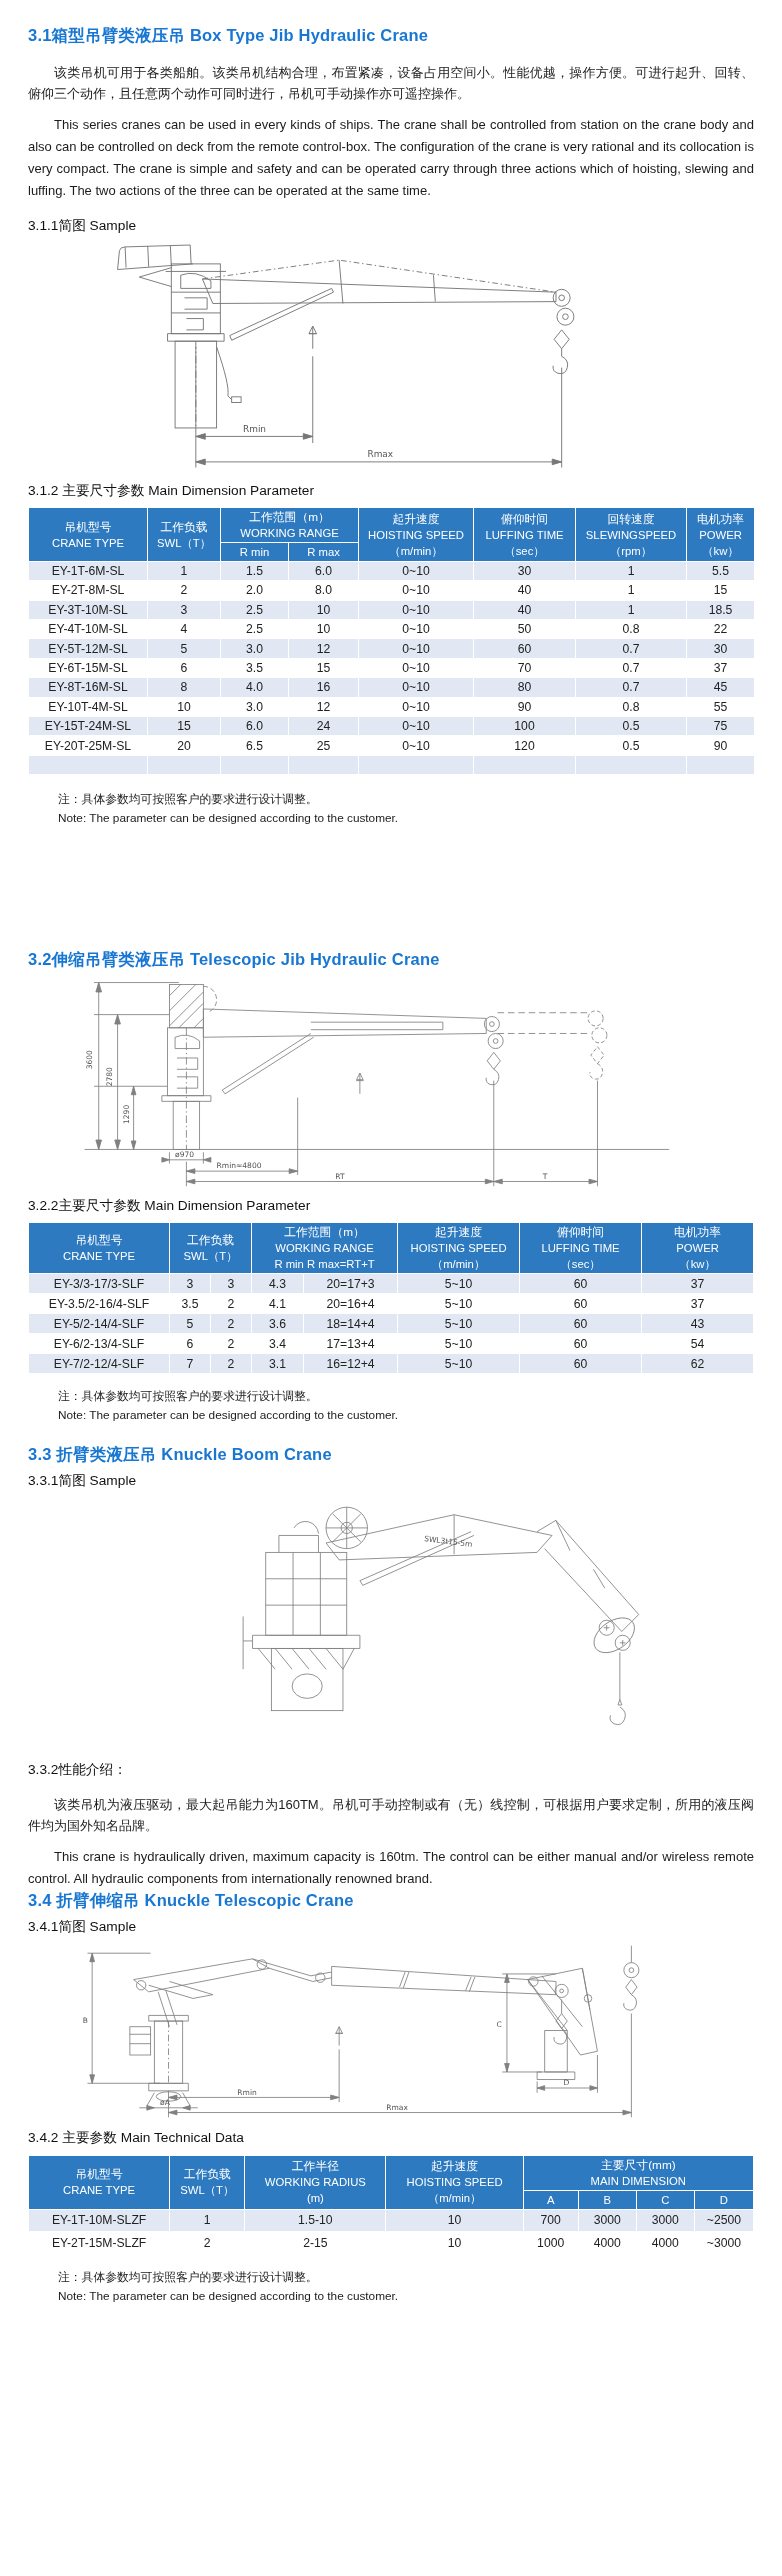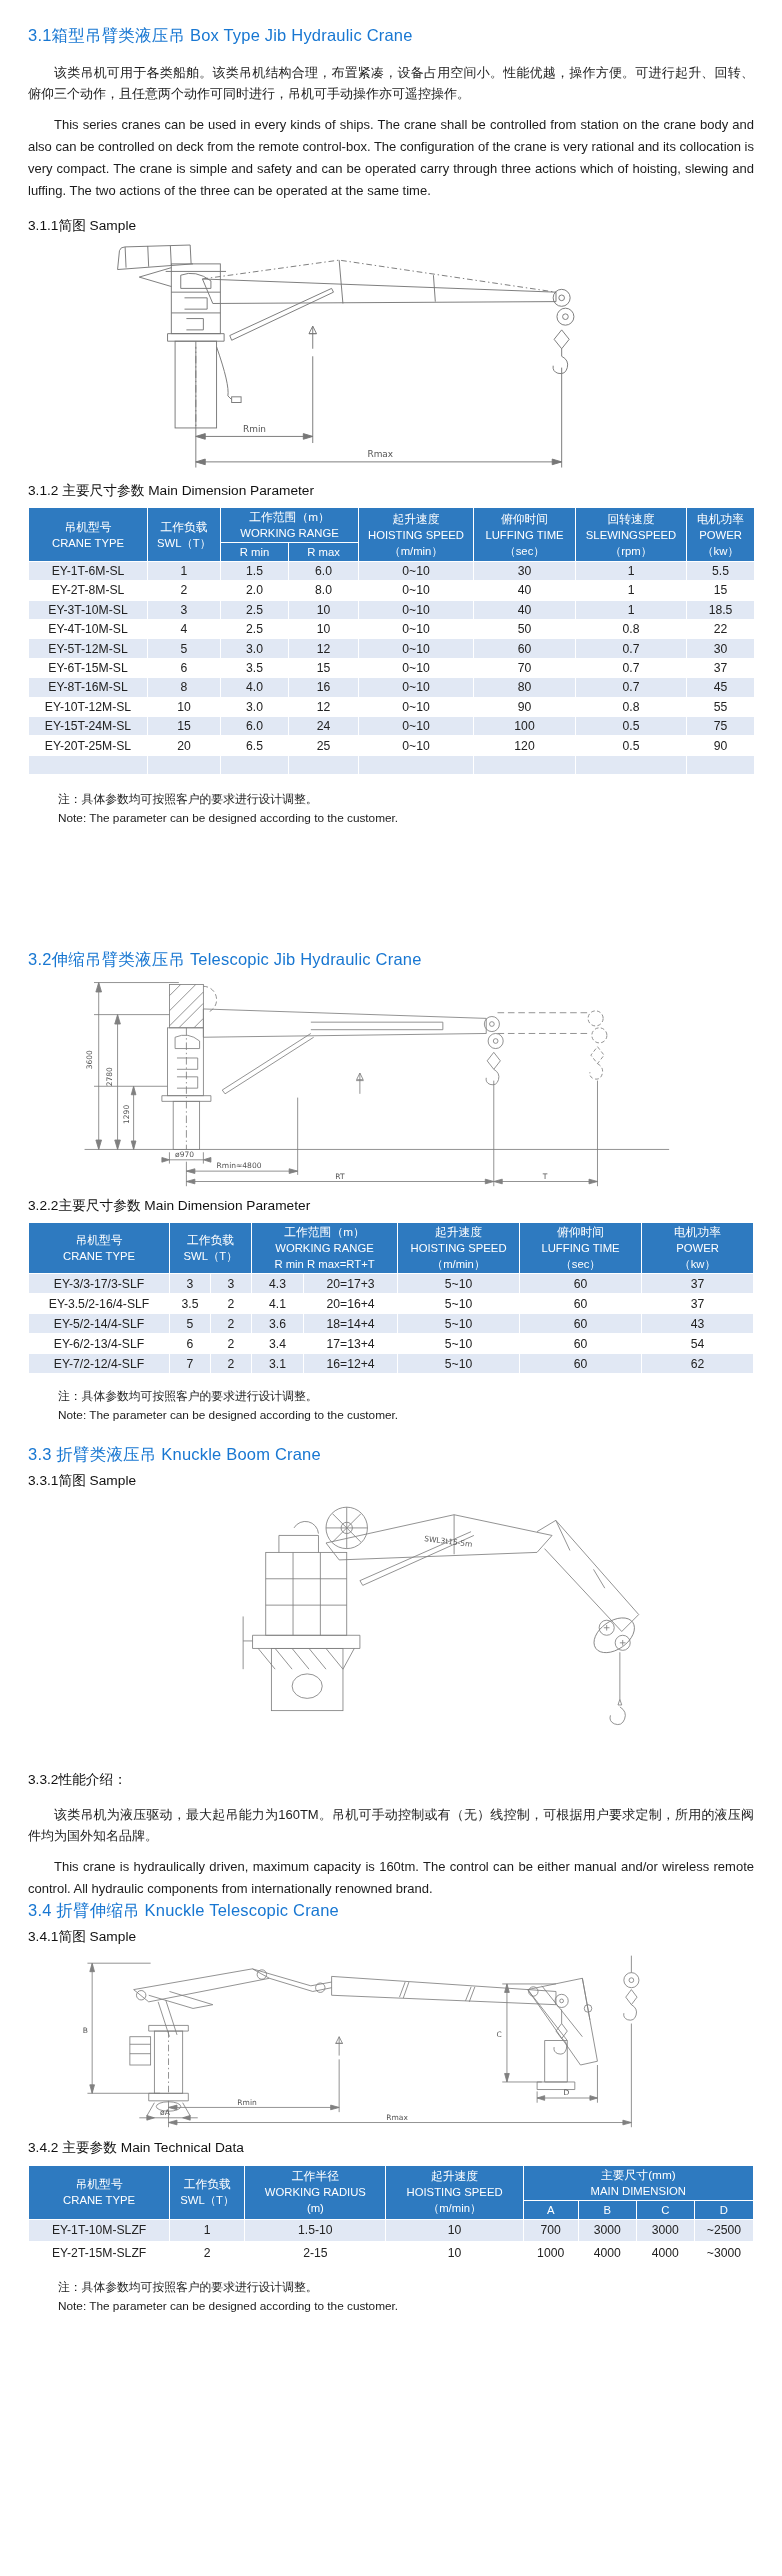--- a/index.html
+++ b/index.html
@@ -1,36 +1,36 @@
 <!DOCTYPE html>
 <html style="font-size:15px"><head>
 <meta charset="utf-8">
 <style>
   html,body{margin:0;padding:0;background:#fff;}
   body{width:782px;font-family:"Liberation Sans","DejaVu Sans",sans-serif;color:#1c1c1c;}
   .page{width:782px;box-sizing:border-box;padding:24.5px 28px 19px 28px;}
-  .sec-heading{color:#1877d2;font-size:16.5px;font-weight:400;letter-spacing:0.2px;margin:0;}
+  .sec-heading{color:#1877d2;font-size:16.5px;font-weight:700;letter-spacing:0.2px;margin:0;}
   .sub-heading{font-size:13.7px;color:#111;margin:0;font-weight:500;}
   p.body-cn{font-size:13px;line-height:21.7px;text-align:justify;text-indent:2em;margin:15px 0 0 0;}
   p.body-en{font-size:13px;line-height:22px;text-align:justify;text-indent:2em;margin:9.4px 0 0 0;}
   .note{font-size:11.8px;line-height:19px;margin-top:15px;margin-left:30px;}
   table{border-collapse:collapse;width:100%;table-layout:fixed;margin-top:7.5px;}
   th{background:#2e7ac0;color:#fff;font-weight:400;border:1.9px solid #fff;padding:0.9px 0;text-align:center;}
   th .h-line{display:block;font-size:11.8px;line-height:16px;}
   th .h-line.en{font-size:11.3px;}
   td{border:1.9px solid #fff;background:#fff;text-align:center;font-size:12.2px;color:#222;height:18.4px;padding:0;}
   tbody tr:nth-child(odd) td{background:#e1e8f4;}
   .t2 td{height:19px;}
   .t3 td{height:21.7px;}
   svg text{font-family:"DejaVu Sans","Liberation Sans",sans-serif;}
   .dim-label{font-size:9.5px;fill:#555;}
   .dim-label-s{font-size:8px;fill:#555;}
   .draw-wrap{margin-top:7.5px;}
   .gap-lg{height:121px;}
-  .mt14{margin-top:13px;} .mt16{margin-top:15px;} .mt18{margin-top:31px;}
+  .mt14{margin-top:13px;} .mt16{margin-top:15px;} .mt18{margin-top:21px;}
   .mt20{margin-top:19px;} .mt38{} .mt6{margin-top:5.7px;} .mt4{margin-top:3.8px;}
 </style>
 </head>
 <body>
 
 <div class="page">
 
   <h2 class="sec-heading">3.1箱型吊臂类液压吊  Box Type Jib Hydraulic Crane</h2>
   <p class="body-cn">该类吊机可用于各类船舶。该类吊机结构合理，布置紧凑，设备占用空间小。性能优越，操作方便。可进行起升、回转、俯仰三个动作，且任意两个动作可同时进行，吊机可手动操作亦可遥控操作。</p>
   <p class="body-en">This series cranes can be used in every kinds of ships. The crane shall be controlled from station on the crane body and also can be controlled on deck from the remote control-box. The configuration of the crane is very rational and its collocation is very compact. The crane is simple and safety and can be operated carry through three actions which of hoisting, slewing and luffing. The two actions of the three can be operated at the same time.</p>
@@ -204,21 +204,21 @@
           <td>EY-8T-16M-SL</td>
           <td>8</td>
           <td>4.0</td>
           <td>16</td>
           <td>0~10</td>
           <td>80</td>
           <td>0.7</td>
           <td>45</td>
         </tr>
         <tr>
-          <td>EY-10T-12M-SL</td>
+          <td>EY-10T-4M-SL</td>
           <td>10</td>
           <td>3.0</td>
           <td>12</td>
           <td>0~10</td>
           <td>90</td>
           <td>0.8</td>
           <td>55</td>
         </tr>
         <tr>
           <td>EY-15T-24M-SL</td>

